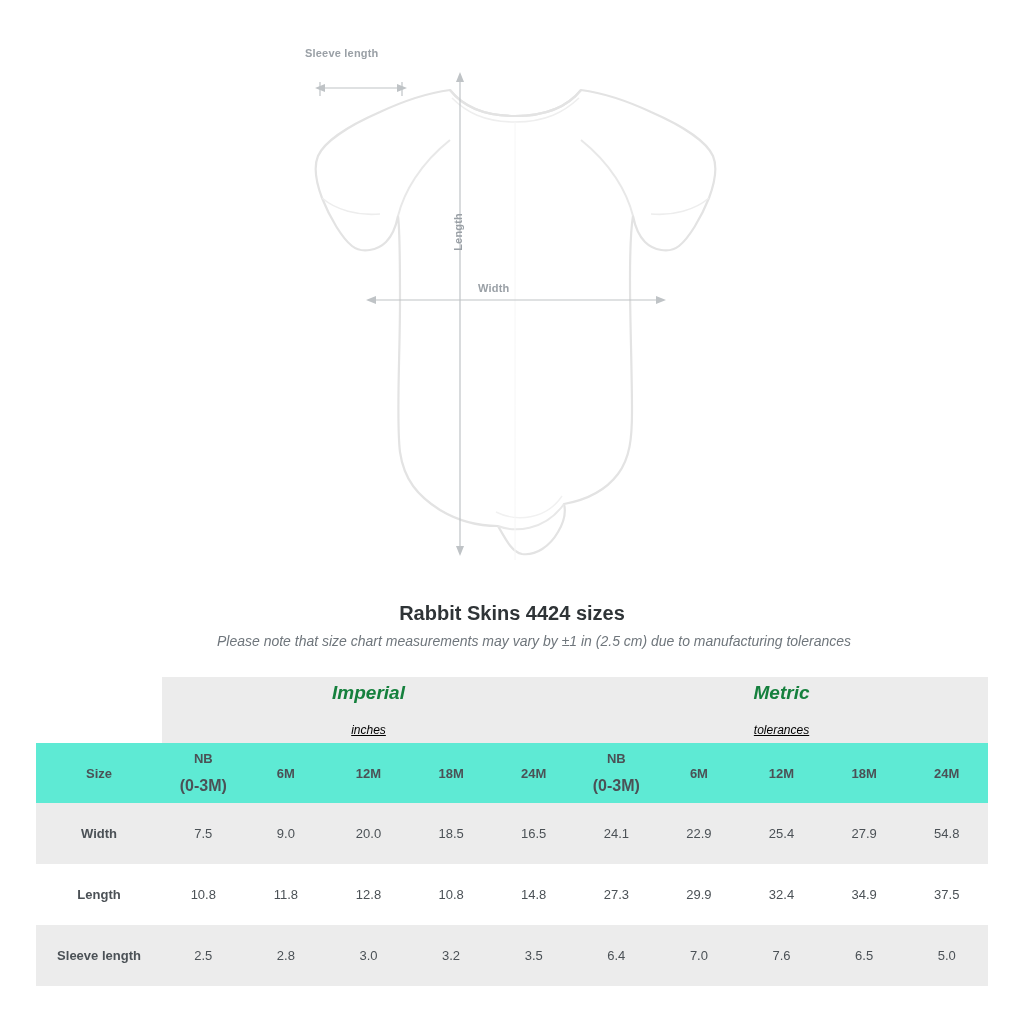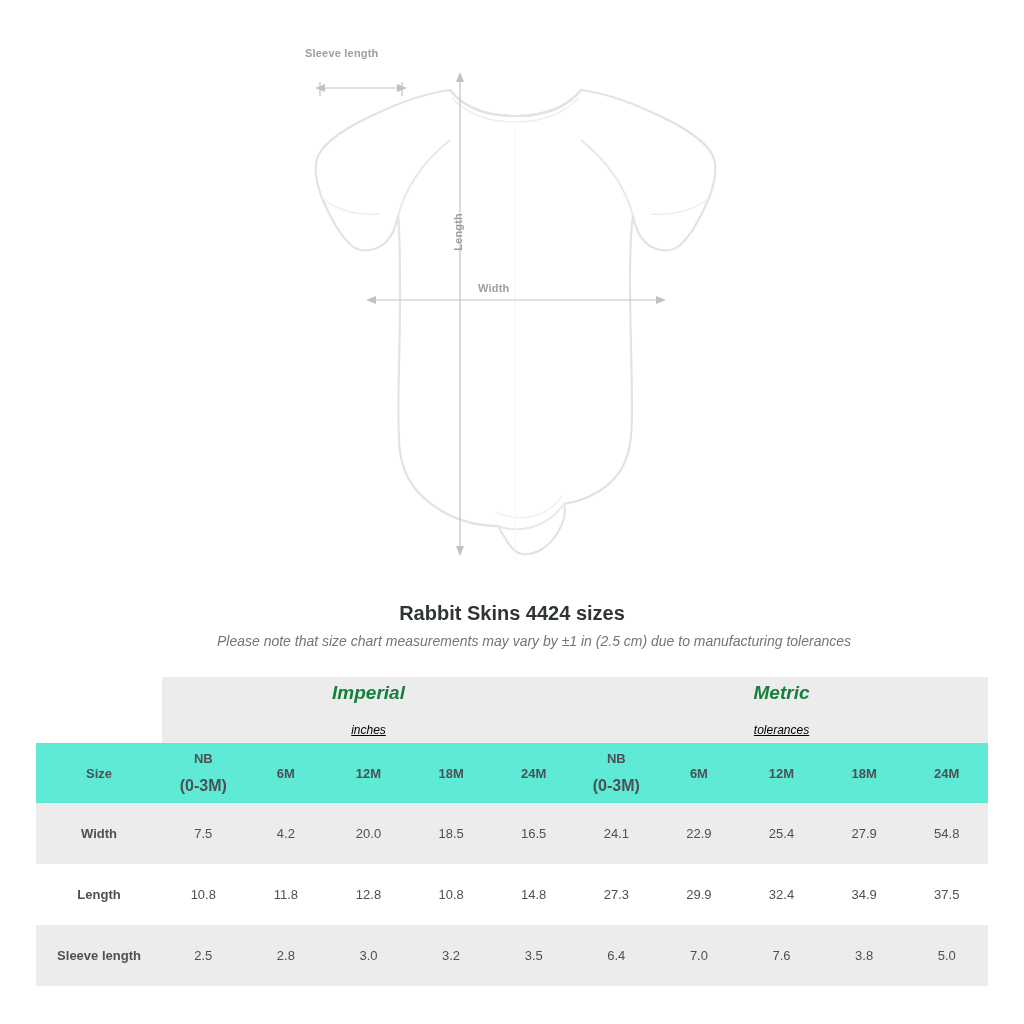--- a/index.html
+++ b/index.html
@@ -295,21 +295,21 @@
           <span>18M</span>
         </td>
         <td>
           <span>24M</span>
         </td>
       </tr>
 
       <tr class="data-row shade">
         <td class="label-col">Width</td>
         <td>7.5</td>
-        <td>4.2</td>
+        <td>9.0</td>
         <td>20.0</td>
         <td>18.5</td>
         <td>16.5</td>
         <td>24.1</td>
         <td>22.9</td>
         <td>25.4</td>
         <td>27.9</td>
         <td>54.8</td>
       </tr>
 
@@ -330,18 +330,18 @@
       <tr class="data-row shade">
         <td class="label-col">Sleeve length</td>
         <td>2.5</td>
         <td>2.8</td>
         <td>3.0</td>
         <td>3.2</td>
         <td>3.5</td>
         <td>6.4</td>
         <td>7.0</td>
         <td>7.6</td>
-        <td>3.8</td>
+        <td>6.5</td>
         <td>5.0</td>
       </tr>
     </tbody>
   </table>
 </div>
 
 </body></html>

